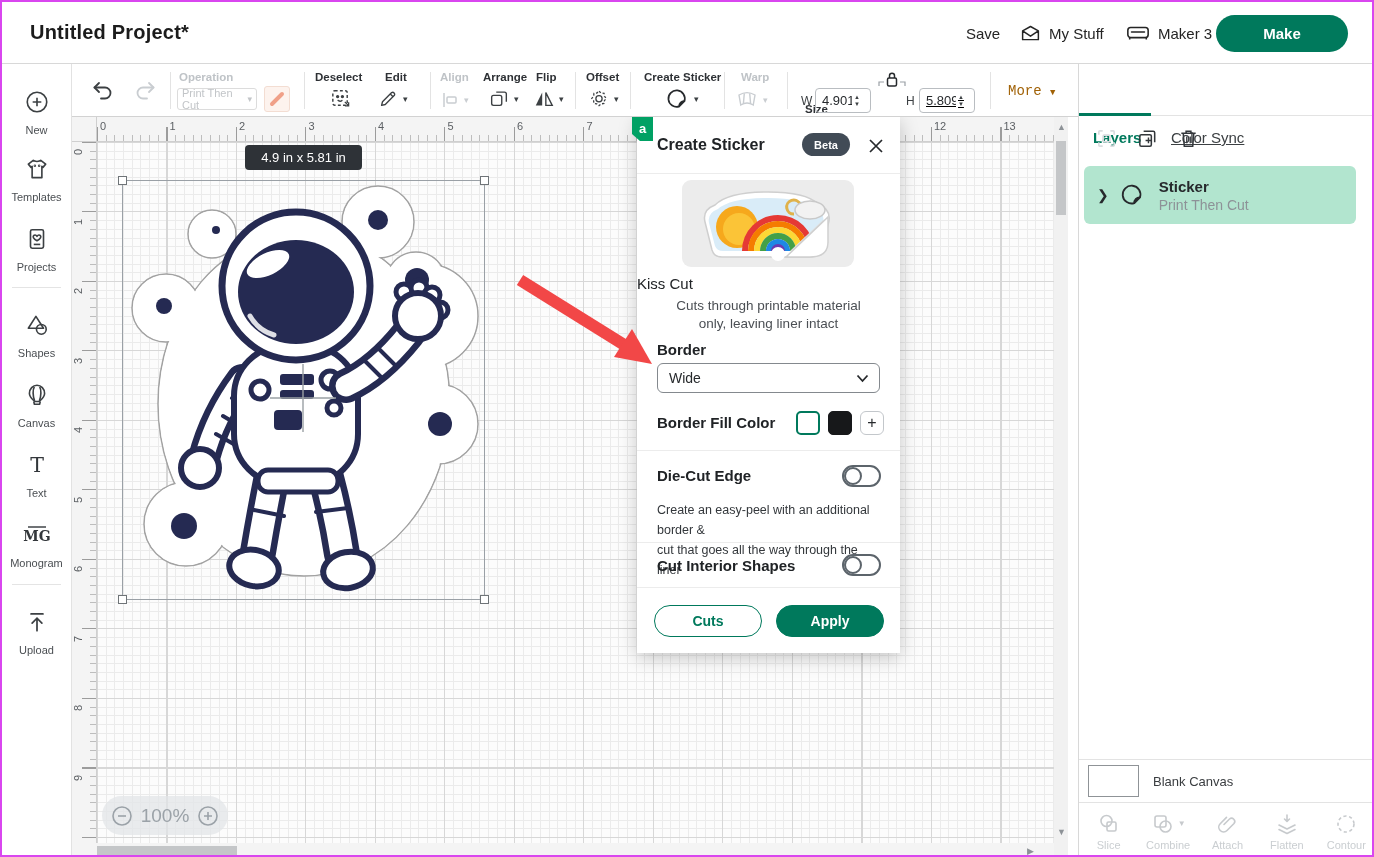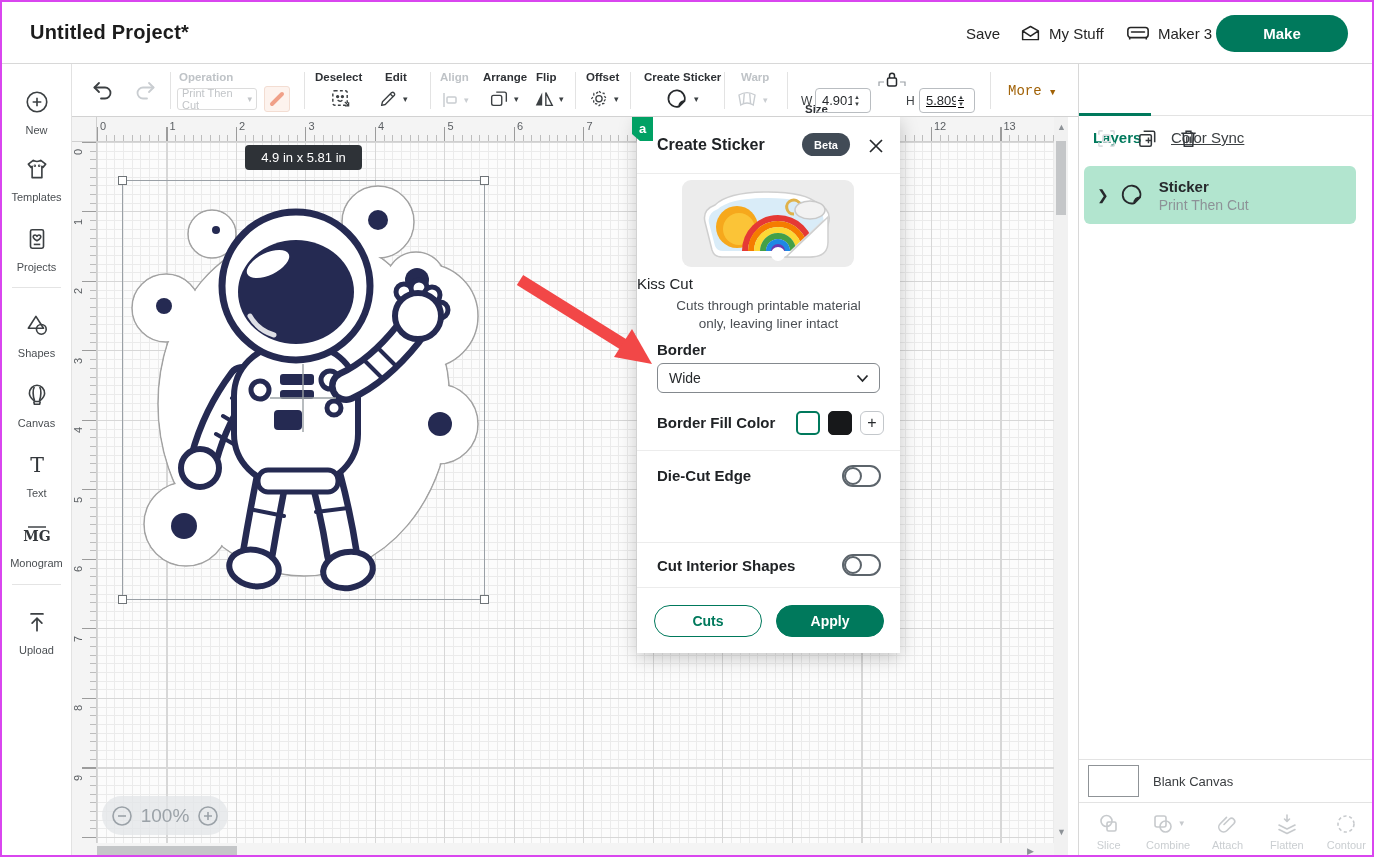--- a/index.html
+++ b/index.html
@@ -552,20 +552,24 @@
     <div class="swatch white-sel" style="left:159px;"></div>
     <div class="swatch black" style="left:191px;"></div>
     <div class="swatch add" style="left:223px;">+</div>
 
     <div class="dlg-div" style="top:333px;"></div>
 
     <span class="sec-label" style="top:350px;">Die-Cut Edge</span>
     <div class="toggle" style="left:205px; top:348px;">
         <div class="knob"></div>
       </div>
+    <div class="die-desc">
+      <span>Create an easy-peel with an additional border &amp;</span><br>
+      <span>cut that goes all the way through the liner</span>
+    </div>
 
     <div class="dlg-div" style="top:425px;"></div>
 
     <span class="sec-label" style="top:440px;">Cut Interior Shapes</span>
     <div class="toggle" style="left:205px; top:437px;">
         <div class="knob"></div>
       </div>
 
     <div class="dlg-div" style="top:470px;"></div>
 

